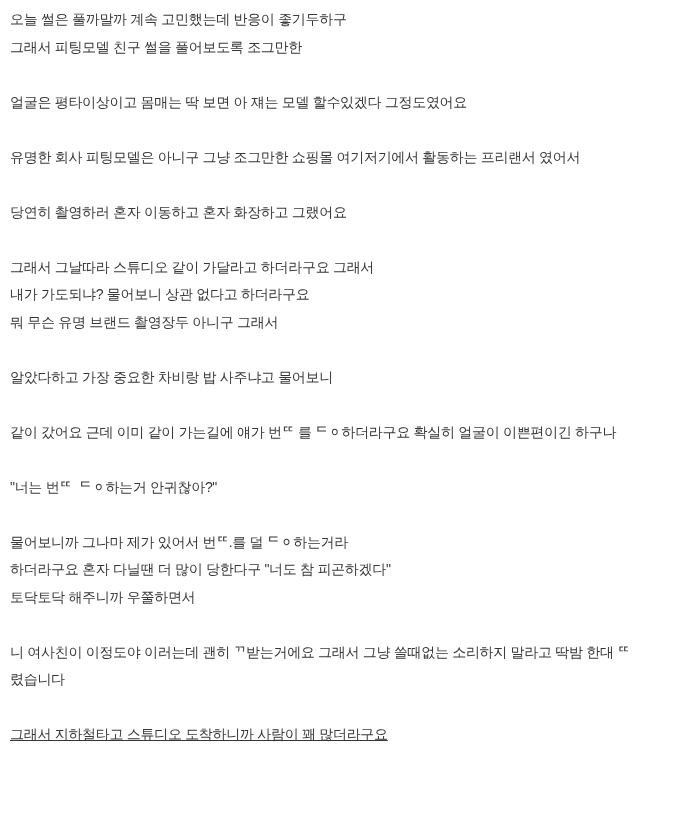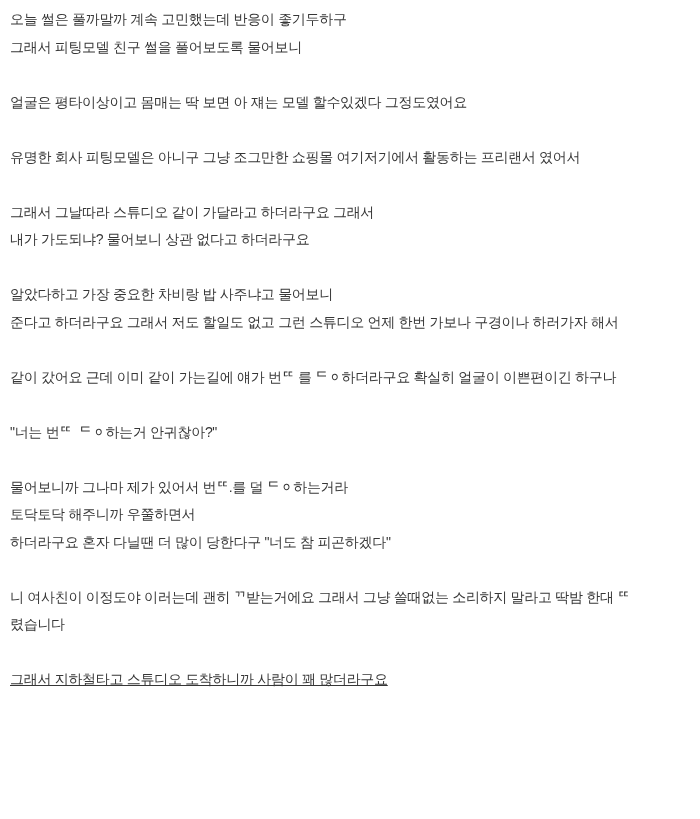--- a/index.html
+++ b/index.html
@@ -31,46 +31,49 @@
     white-space: pre-wrap;
     min-height: 27.5px;
   }
 </style>
 </head>
 <body>
 
 <div class="post-content" style="background: rgb(255, 255, 255); color: rgb(54, 54, 54);">
     <div class="paragraph">
       <div class="line">오늘 썰은 풀까말까 계속 고민했는데 반응이 좋기두하구</div>
-      <div class="line">그래서 피팅모델 친구 썰을 풀어보도록 물어보니</div>
+      <div class="line">그래서 피팅모델 친구 썰을 풀어보도록 조그만한</div>
     </div>
     <div class="paragraph">
       <div class="line">얼굴은 평타이상이고 몸매는 딱 보면 아 쟤는 모델 할수있겠다 그정도였어요</div>
     </div>
     <div class="paragraph">
       <div class="line">유명한 회사 피팅모델은 아니구 그냥 조그만한 쇼핑몰 여기저기에서 활동하는 프리랜서 였어서</div>
     </div>
     <div class="paragraph">
+      <div class="line">당연히 촬영하러 혼자 이동하고 혼자 화장하고 그랬어요</div>
+    </div>
+    <div class="paragraph">
       <div class="line">그래서 그날따라 스튜디오 같이 가달라고 하더라구요 그래서</div>
       <div class="line">내가 가도되냐? 물어보니 상관 없다고 하더라구요</div>
+      <div class="line">뭐 무슨 유명 브랜드 촬영장두 아니구 그래서</div>
     </div>
     <div class="paragraph">
       <div class="line">알았다하고 가장 중요한 차비랑 밥 사주냐고 물어보니</div>
-      <div class="line">준다고 하더라구요 그래서 저도 할일도 없고 그런 스튜디오 언제 한번 가보나 구경이나 하러가자 해서</div>
     </div>
     <div class="paragraph">
       <div class="line">같이 갔어요 근데 이미 같이 가는길에 얘가 번ᄄ 를 ᄃᆼ하더라구요 확실히 얼굴이 이쁜편이긴 하구나</div>
     </div>
     <div class="paragraph">
       <div class="line">"너는 번ᄄ  ᄃᆼ하는거 안귀찮아?"</div>
     </div>
     <div class="paragraph">
       <div class="line">물어보니까 그나마 제가 있어서 번ᄄ.를 덜 ᄃᆼ하는거라</div>
+      <div class="line">하더라구요 혼자 다닐땐 더 많이 당한다구 "너도 참 피곤하겠다"</div>
       <div class="line">토닥토닥 해주니까 우쭐하면서</div>
-      <div class="line">하더라구요 혼자 다닐땐 더 많이 당한다구 "너도 참 피곤하겠다"</div>
     </div>
     <div class="paragraph">
       <div class="line">니 여사친이 이정도야 이러는데 괜히 ᄁ받는거에요 그래서 그냥 쓸때없는 소리하지 말라고 딱밤 한대 ᄄ 렸습니다</div>
     </div>
     <div class="paragraph">
       <div class="line">그래서 지하철타고 스튜디오 도착하니까 사람이 꽤 많더라구요</div>
     </div>
   </div>
 
 </body></html>

